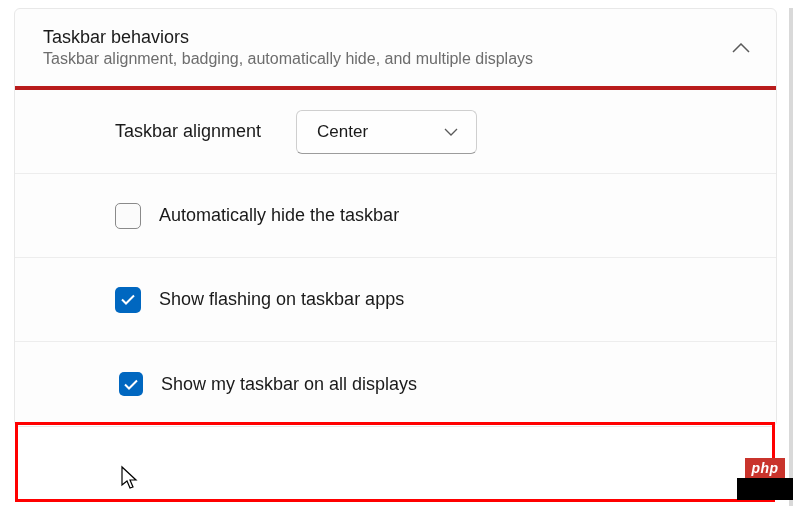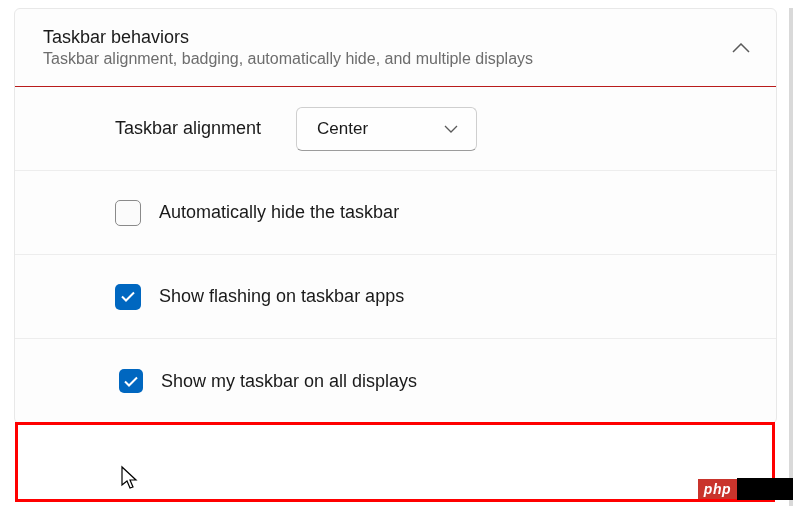--- a/index.html
+++ b/index.html
@@ -21,21 +21,21 @@
       background: #fdfdfd;
       border: 1px solid #e8e8e8;
       border-radius: 6px;
       overflow: hidden;
     }
     .header-row {
       display: flex;
       align-items: center;
       justify-content: space-between;
       padding: 18px 26px 18px 28px;
-      border-bottom: 1px solid #b91c1c;
+      border-bottom: 4px solid #b91c1c;
       cursor: pointer;
       gap: 44px;
     }
     .header-text {
       display: flex;
       flex-direction: column;
     }
     .header-title {
       font-size: 18px;
       color: #1a1a1a;
@@ -139,20 +139,21 @@
       width: 20px;
       height: 26px;
       pointer-events: none;
     }
     .watermark {
       position: absolute;
       right: 0;
       bottom: 14px;
       display: flex;
       align-items: center;
+      flex-direction: column;
     }
     .watermark-php {
       background: #c9342c;
       color: #ffffff;
       font-size: 14px;
       font-style: italic;
       font-weight: bold;
       padding: 2px 6px;
       letter-spacing: 0.5px;
     }

